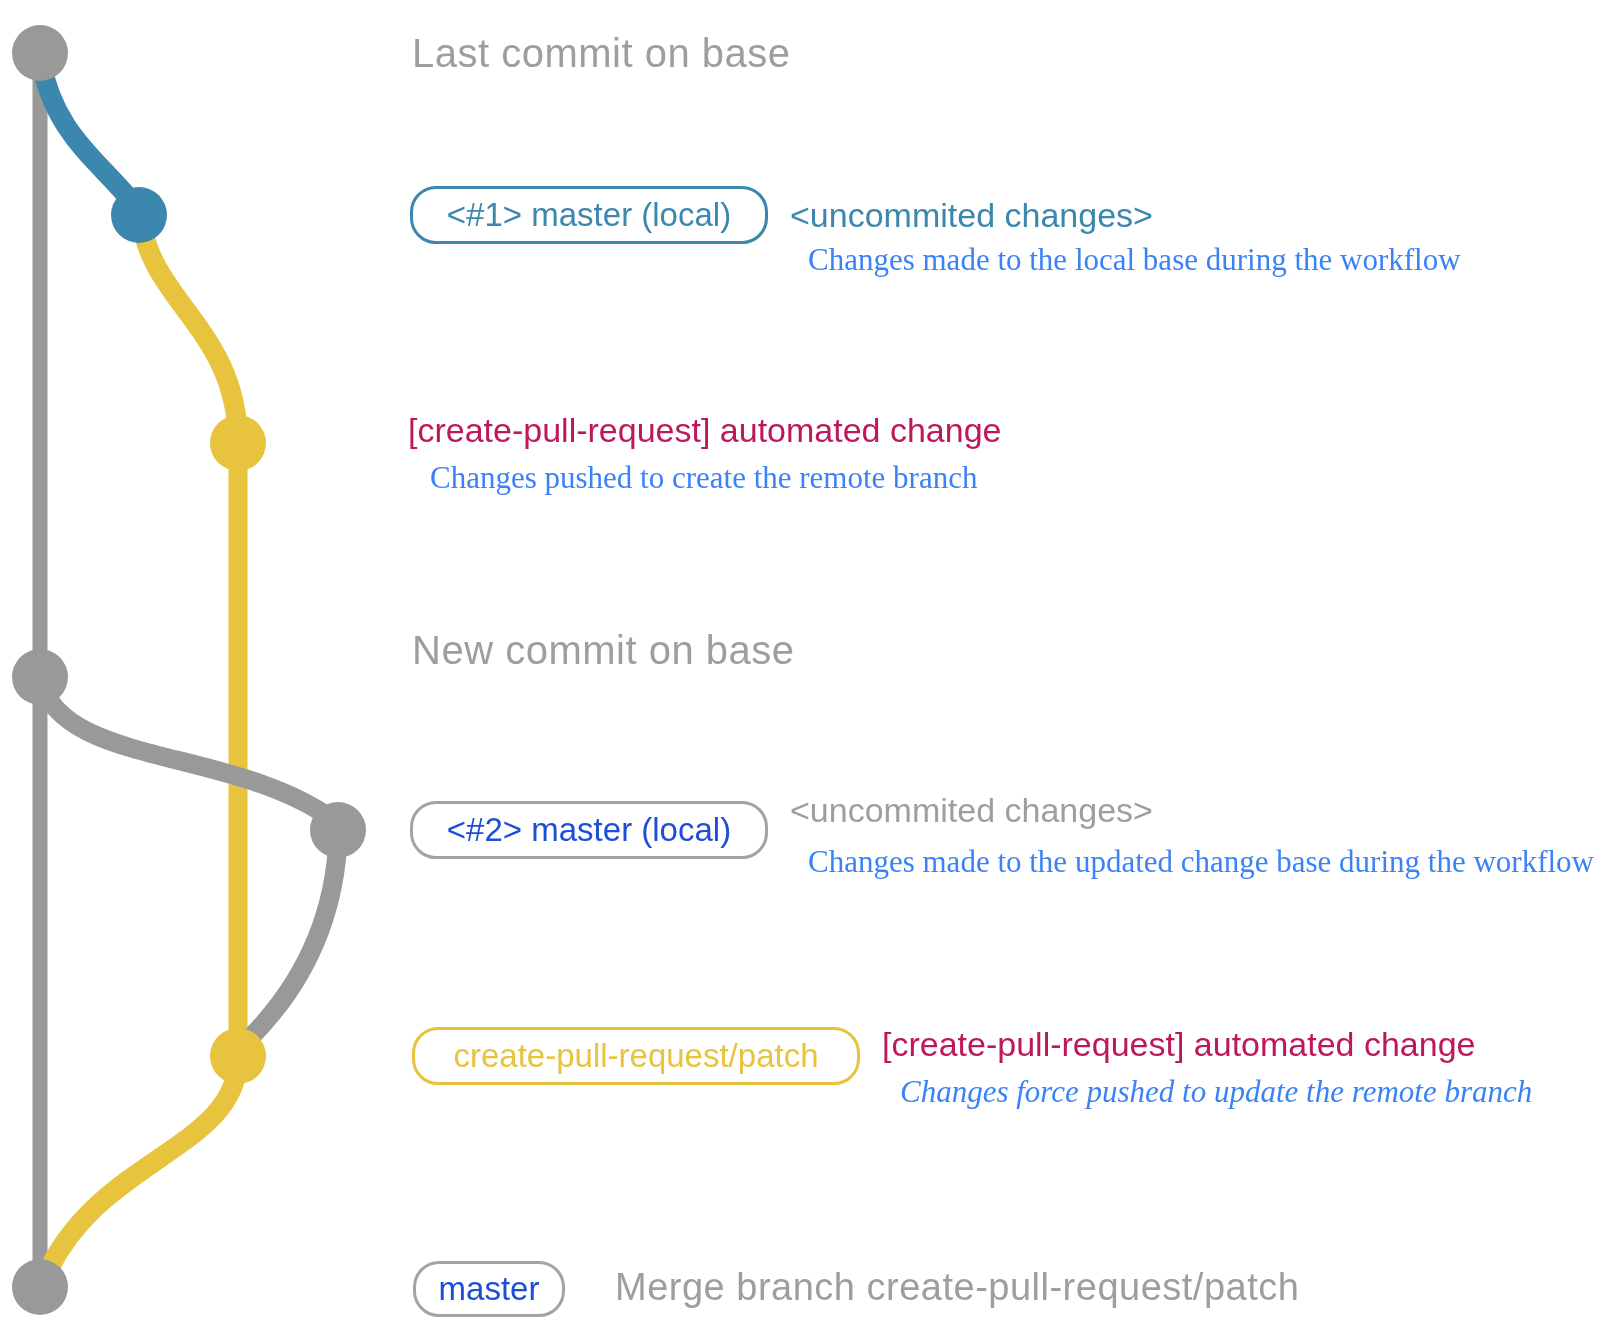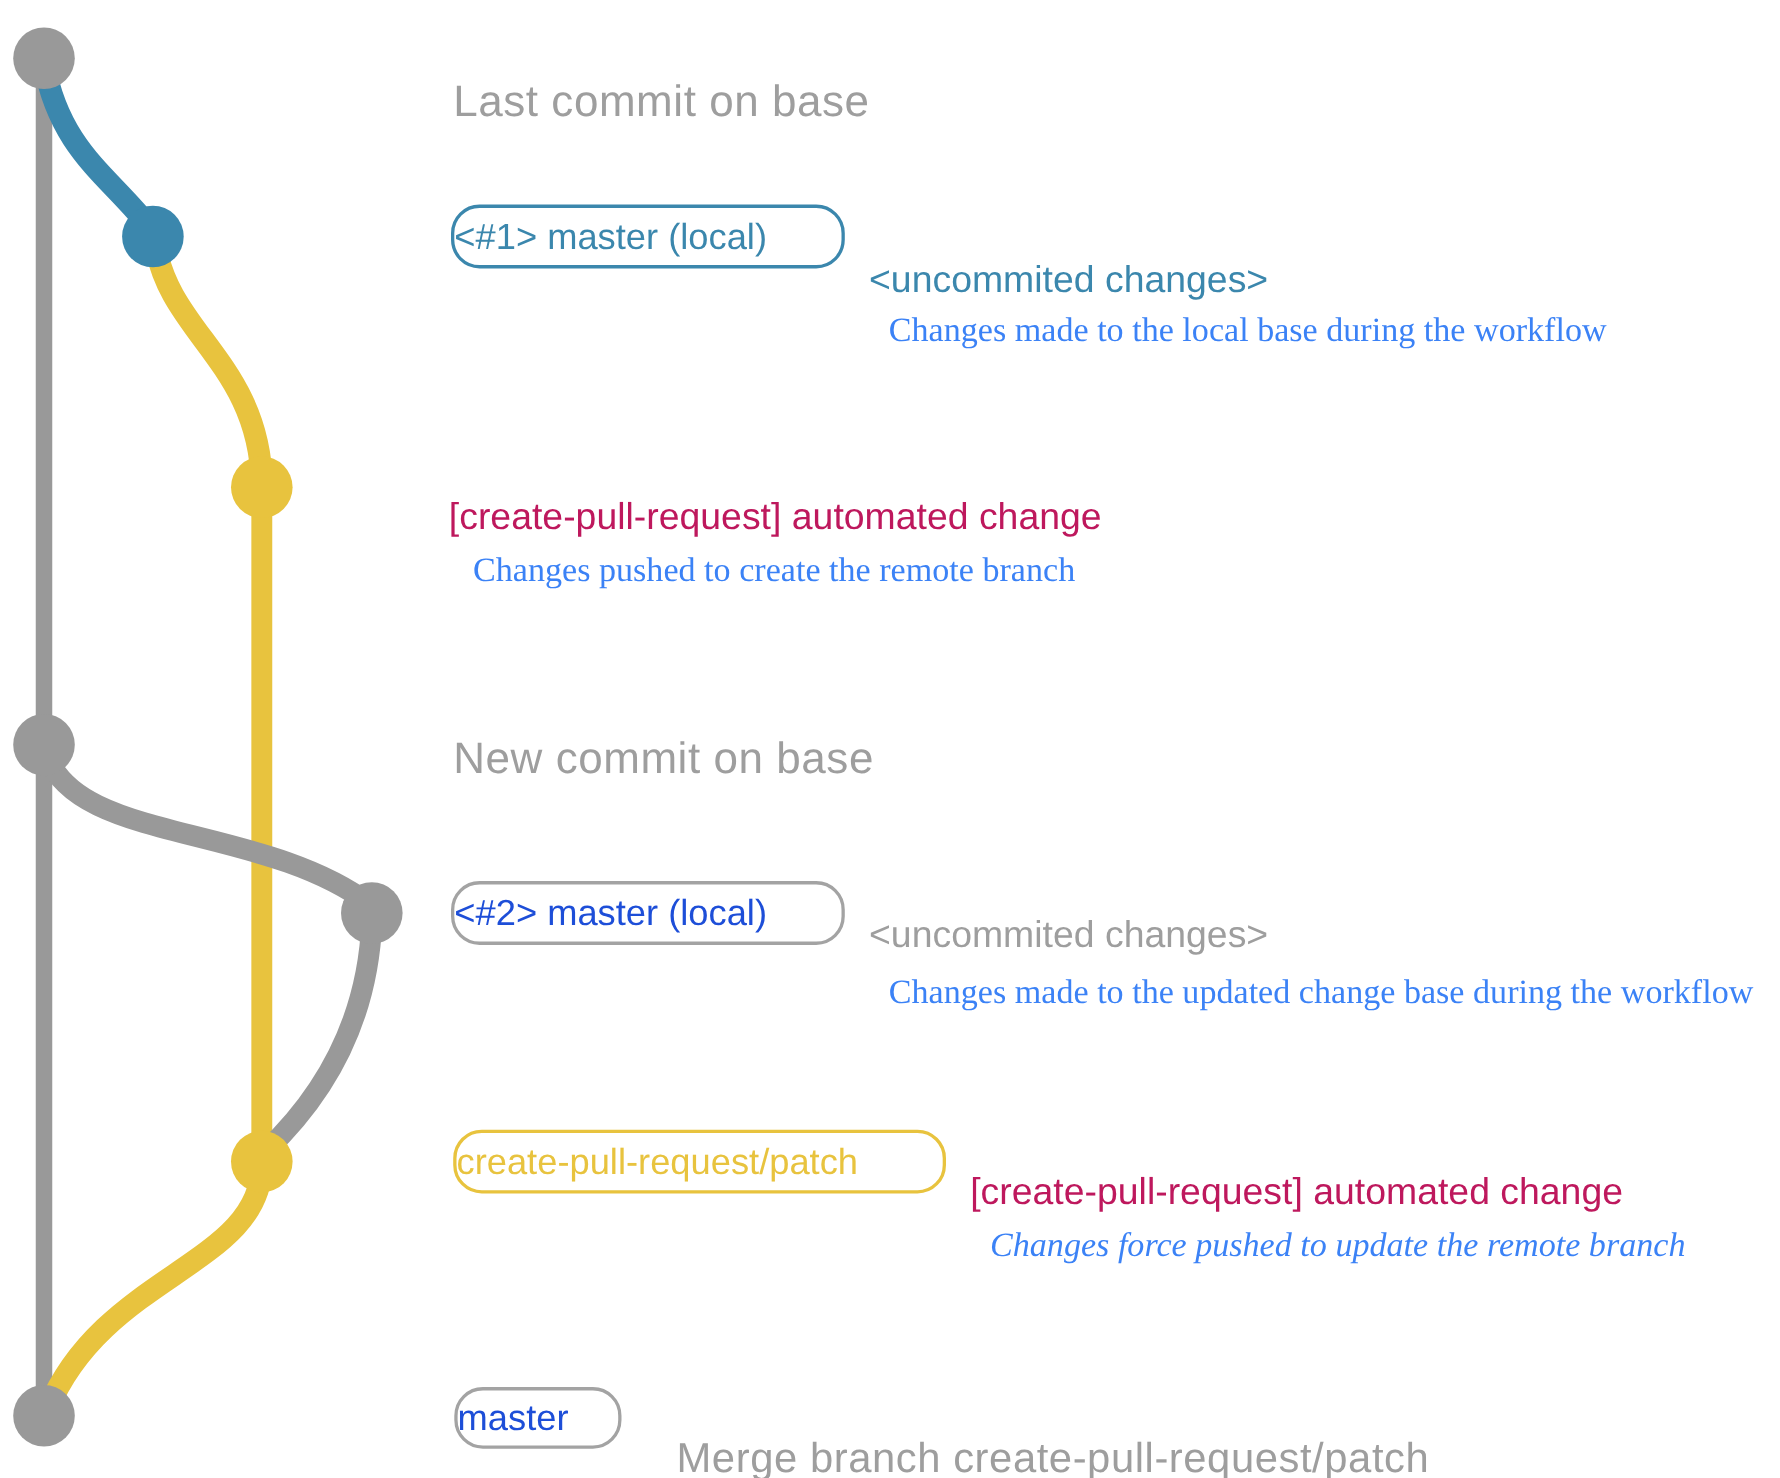--- a/index.html
+++ b/index.html
@@ -1,27 +1,27 @@
 <!DOCTYPE html>
 <html><head>
 <meta charset="utf-8">
 <style>
   html,body{margin:0;padding:0;background:#ffffff;}
   body{width:1618px;height:1344px;position:relative;overflow:hidden;
        font-family:"Liberation Sans",sans-serif;}
   #graph{position:absolute;left:0;top:0;}
   .abs{position:absolute;white-space:nowrap;}
-  .vcenter{transform:translateY(-50%);margin-top:40px;}
+  .vcenter{transform:translateY(-50%);}
   .gray-label{font-size:40px;color:#9e9e9e;letter-spacing:0.5px;}
   .msg{font-size:34px;}
   .msg.blue{color:#3b87ad;}
   .msg.yellow{color:#be185d;}
   .msg.gray{color:#9e9e9e;}
   .note{font-family:"Liberation Serif",serif;font-size:31px;color:#3b82f6;}
-  .tagbox{position:absolute;display:flex;align-items:center;justify-content:flex-start;
+  .tagbox{position:absolute;display:flex;align-items:center;justify-content:center;
           border-radius:26px;box-sizing:border-box;background:#ffffff;
           font-size:33px;border:3px solid;}
   .tagbox.blue{border-color:#3b87ad;color:#3b87ad;}
   .tagbox.gray{border-color:#a3a3a3;color:#1d4ed8;}
   .tagbox.yellow{border-color:#e8c33e;color:#e8c33e;}
 </style>
 </head>
 <body>
 
 <svg id="graph" width="400" height="1344" viewBox="0 0 400 1344">

